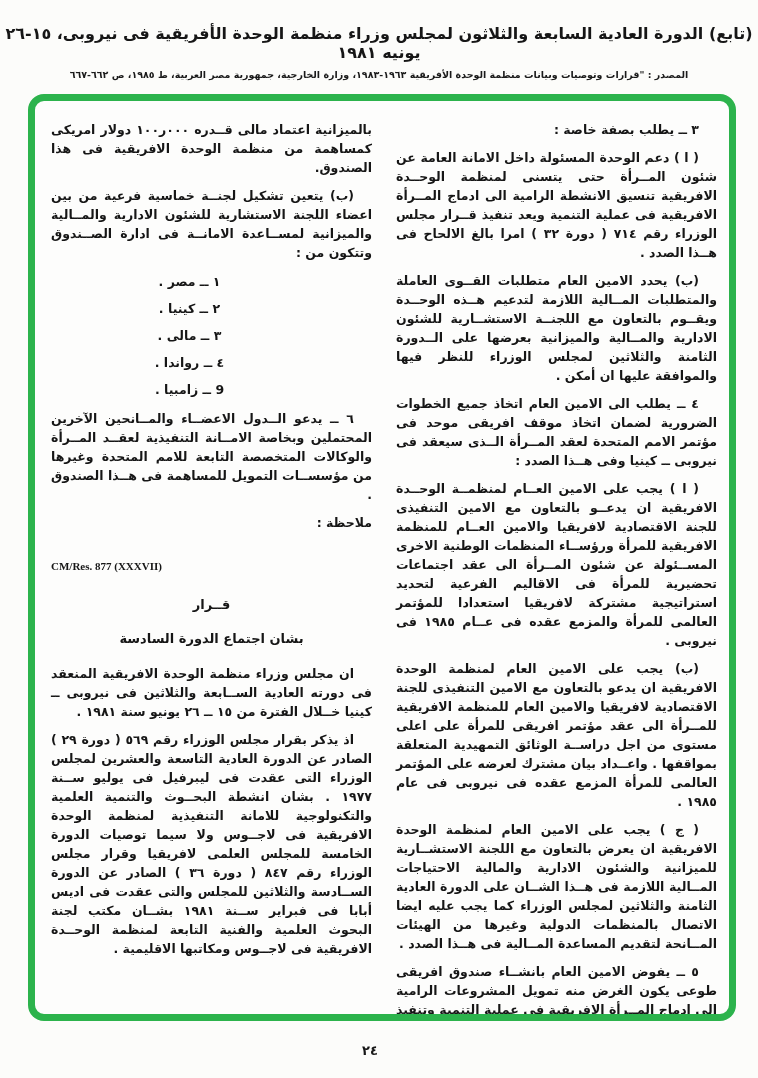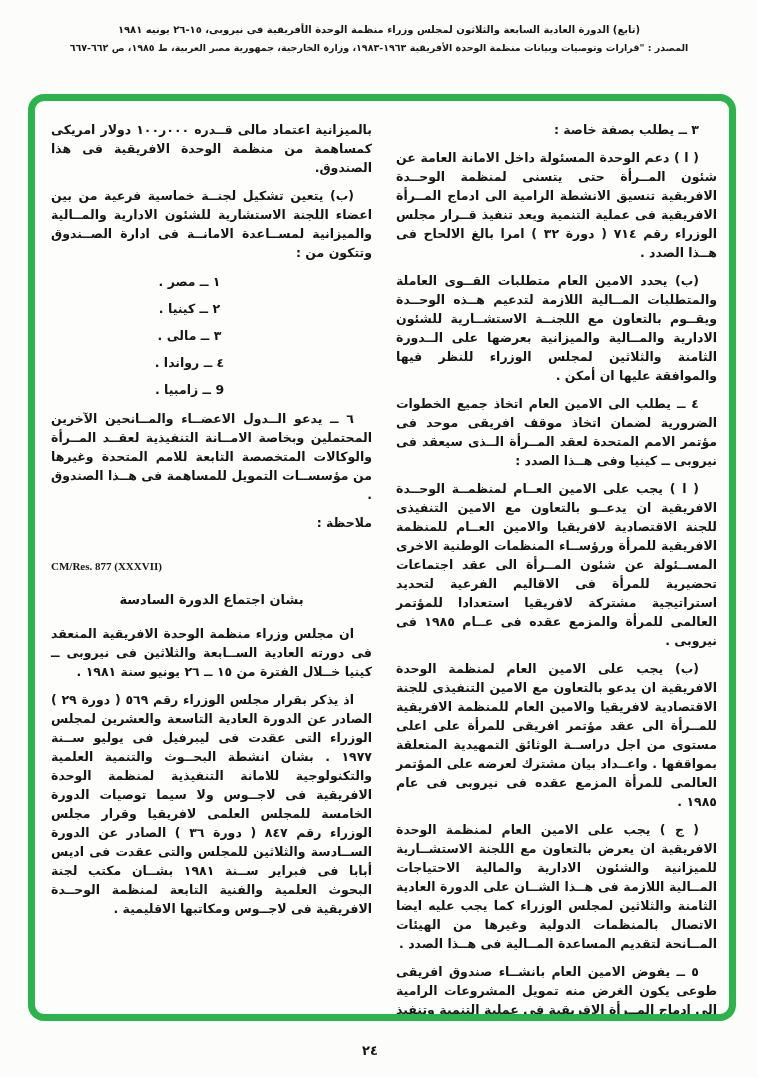--- a/index.html
+++ b/index.html
@@ -3,21 +3,21 @@
 <meta charset="utf-8">
 <style>
   html,body{margin:0;padding:0;}
   body{
     width:758px;height:1078px;position:relative;
     background:#fcfcfa;color:#161616;
     font-family:"DejaVu Sans",sans-serif;
     overflow:hidden;
   }
   .page-header{position:absolute;top:24px;left:0;right:0;text-align:center;direction:rtl;}
-  .header-line1{font-size:10px;font-weight:bold;letter-spacing:-0.2px;}
+  .header-line1{font-size:16px;font-weight:bold;letter-spacing:-0.2px;}
   .header-line2{font-size:9.5px;font-weight:bold;margin-top:7px;color:#1a1a1a;}
 
   .frame{
     position:absolute;left:28px;top:94px;width:708px;height:927px;
     box-sizing:border-box;border:7px solid #2cb34c;border-radius:16px;
     background:#fdfdfc;overflow:hidden;
   }
   .columns{
     display:flex;direction:rtl;gap:24px;
     box-sizing:border-box;height:100%;
@@ -74,20 +74,21 @@
       <ul class="country-list">
         <li>١ ــ مصر .</li>
         <li>٢ ــ كينيا .</li>
         <li>٣ ــ مالى .</li>
         <li>٤ ــ رواندا .</li>
         <li>9 ــ زامبيا .</li>
       </ul>
       <p class="p">٦ ــ يدعو الــدول الاعضــاء والمــانحين الآخرين المحتملين وبخاصة الامــانة التنفيذية لعقــد المــرأة والوكالات المتخصصة التابعة للامم المتحدة وغيرها من مؤسســات التمويل للمساهمة فى هــذا الصندوق .</p>
       <p class="p note-label">ملاحظة :</p>
       <p class="cm-ref">CM/Res. 877 (XXXVII)</p>
+      <p class="res-heading first">قــرار</p>
       <p class="res-heading">بشان اجتماع الدورة السادسة</p>
       <p class="p">ان مجلس وزراء منظمة الوحدة الافريقية المنعقد فى دورته العادية الســابعة والثلاثين فى نيروبى ــ كينيا خــلال الفترة من ١٥ ــ ٢٦ يونيو سنة ١٩٨١ .</p>
       <p class="p">اذ يذكر بقرار مجلس الوزراء رقم ٥٦٩ ( دورة ٢٩ ) الصادر عن الدورة العادية التاسعة والعشرين لمجلس الوزراء التى عقدت فى ليبرفيل فى يوليو ســنة ١٩٧٧ . بشان انشطة البحــوث والتنمية العلمية والتكنولوجية للامانة التنفيذية لمنظمة الوحدة الافريقية فى لاجــوس ولا سيما توصيات الدورة الخامسة للمجلس العلمى لافريقيا وقرار مجلس الوزراء رقم ٨٤٧ ( دورة ٣٦ ) الصادر عن الدورة الســادسة والثلاثين للمجلس والتى عقدت فى اديس أبابا فى فبراير ســنة ١٩٨١ بشــان مكتب لجنة البحوث العلمية والفنية التابعة لمنظمة الوحــدة الافريقية فى لاجــوس ومكاتبها الاقليمية .</p>
     </div>
 
   </div>
 </div>
 
 <footer class="page-footer">
   <span>٢٤</span>

